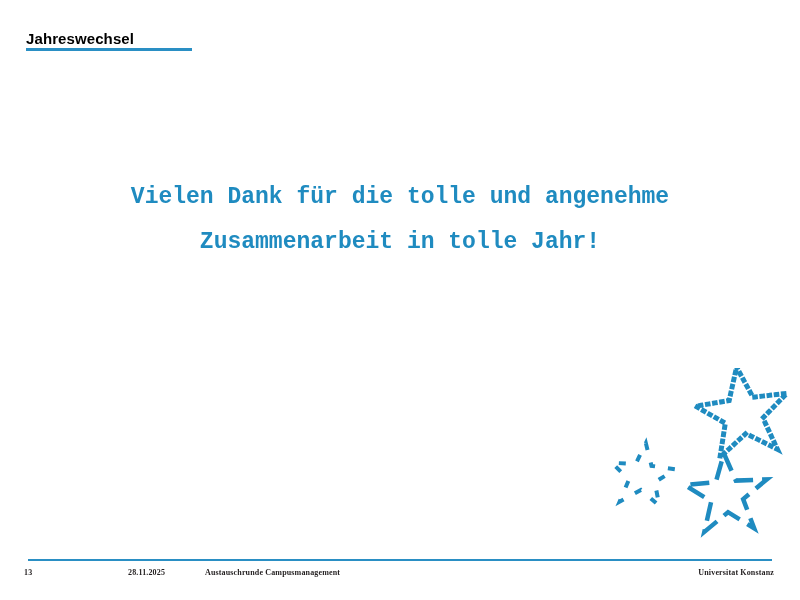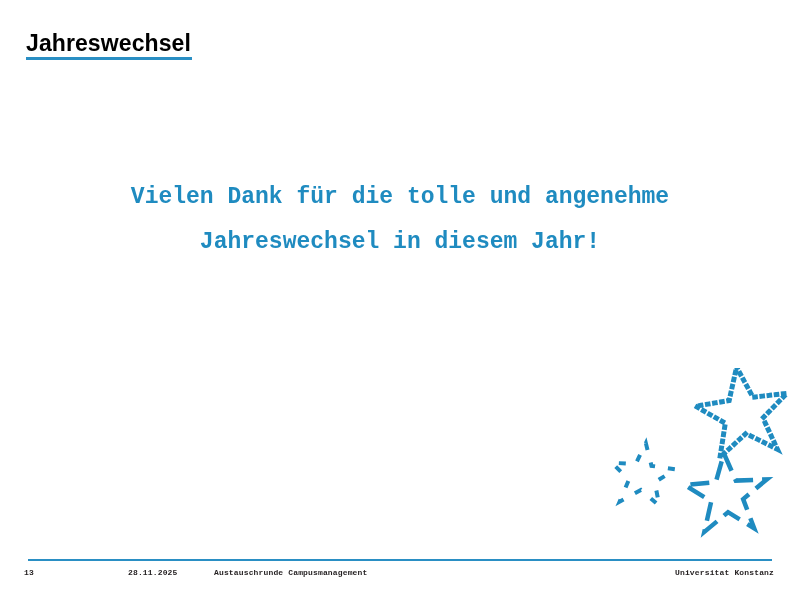--- a/index.html
+++ b/index.html
@@ -23,21 +23,21 @@
   }
 
   
   .title-block {
     position: absolute;
     left: 26px;
     top: 30px;
   }
   .slide-title {
     font-family: "Liberation Sans", sans-serif;
-    font-size: 23px;
+    font-size: 15px;
     font-weight: bold;
     color: #000000;
     letter-spacing: 0.1px;
     line-height: 1.15;
     white-space: nowrap;
   }
   .title-rule {
     margin-top: 1px;
     height: 3px;
     width: 166px;
@@ -109,44 +109,44 @@
     top: 559px;
     height: 2px;
     background: #2a8fc4;
   }
   .footer {
     position: absolute;
     left: 0;
     right: 0;
     top: 568px;
     height: 14px;
-    font-family: Liberation Mono, monospace;
+    font-family: Liberation Serif, serif;
     font-size: 8px;
     font-weight: bold;
     color: #231f20;
     letter-spacing: 0.15px;
   }
   .footer-page   { position: absolute; left: 24px;  top: 0; }
   .footer-date   { position: absolute; left: 119px; top: 0; padding-left: 9px; }
-  .footer-event  { position: absolute; left: 214px; top: 0; }
+  .footer-event  { position: absolute; left: 205px; top: 0; }
   .footer-org    { position: absolute; right: 26px; top: 0; }
 </style>
 </head>
 <body>
 
 <div class="slide">
 
   <div class="title-block">
     <div class="slide-title">Jahreswechsel</div>
     <div class="title-rule"></div>
   </div>
 
   <div class="message-block">
     <div class="message-line">Vielen Dank für die tolle und angenehme</div>
-    <div class="message-line">Jahreswechsel in diesem Jahr!</div>
+    <div class="message-line">Zusammenarbeit in tolle Jahr!</div>
   </div>
 
 
   <div class="stars">
     <svg viewBox="0 0 200 185" xmlns="http://www.w3.org/2000/svg">
 
       <g transform="translate(95,5) rotate(-8)">
         <polygon points="42,0 54,32 88,33 61,54 71,87 42,67 13,87 23,54 -4,33 30,32" fill="none" stroke="#1f8bc0" stroke-width="5" stroke-linecap="square" stroke-dasharray="0.6 6.6"></polygon>
       </g>
 

